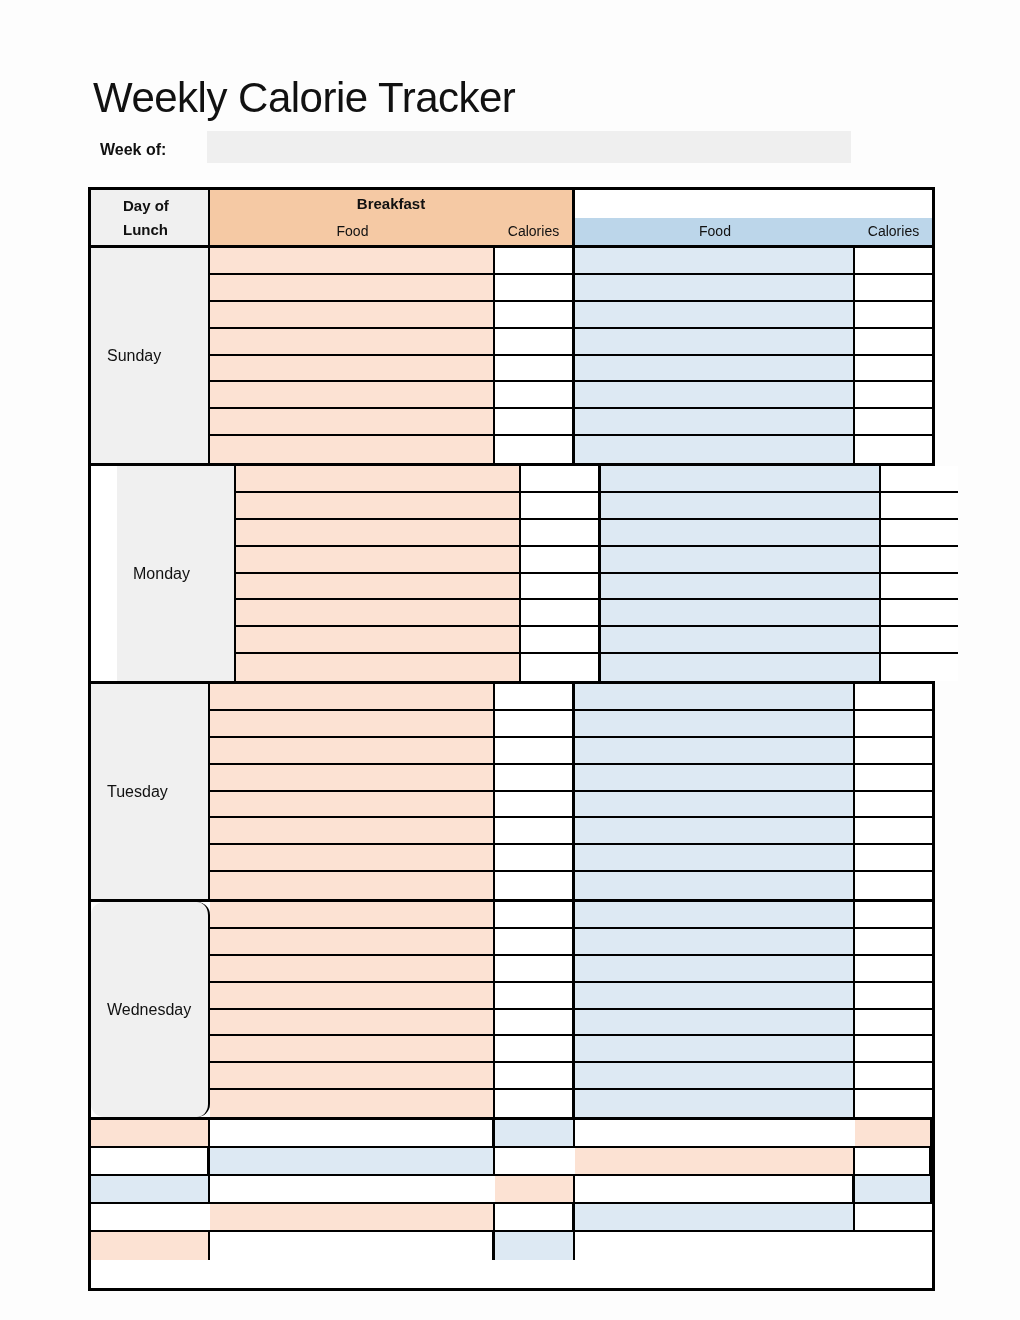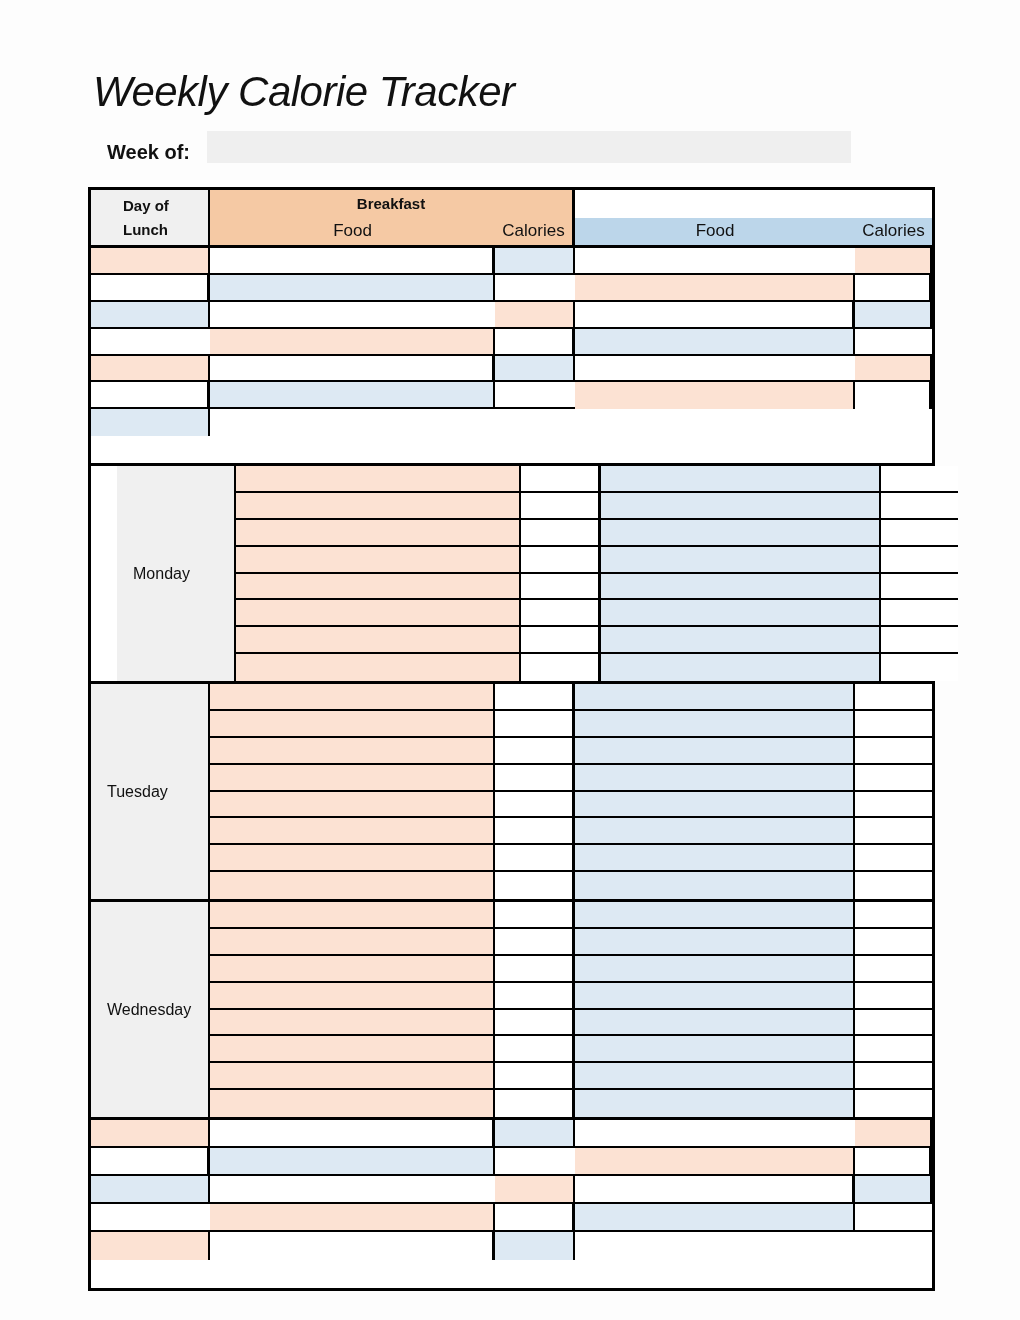--- a/index.html
+++ b/index.html
@@ -7,33 +7,32 @@
   body {
     position: relative;
     background: var(--page-bg, #fdfdfd);
     font-family: "Liberation Sans", sans-serif;
     color: var(--text, #111111);
     overflow: hidden;
   }
 
   .page-title {
     position: absolute;
-    left: 93px; top: 68px;
+    left: 93px; top: 74px;
     font-size: 42px;
     font-weight: 500;
     letter-spacing: -0.5px;
     color: var(--text);
     white-space: nowrap;
-    font-style: italic;
   }
 
   .week-of-label {
     position: absolute;
-    left: 107px; top: 141px;
-    font-size: 20px;
+    left: 100px; top: 141px;
+    font-size: 16px;
     font-weight: bold;
   }
   .week-of-field {
     position: absolute;
     left: 207px; top: 131px;
     width: 644px; height: 32px;
     background: var(--week-field-bg, #efefef);
     border: none;
     outline: none;
     font-family: "Liberation Sans", sans-serif;
@@ -67,21 +66,21 @@
     display: flex; flex-direction: column; justify-content: center;
     padding-left: 32px;
     font-size: 15px; font-weight: bold; line-height: 1.6;
   }
   .hdr-band {
     display: flex; align-items: center; justify-content: center;
     font-size: 15px; font-weight: bold;
   }
   .hdr-sub {
     display: flex; align-items: center; justify-content: center;
-    font-size: 17px; font-weight: normal;
+    font-size: 14px; font-weight: normal;
   }
   .bf-bg { background: var(--breakfast-header-bg, #f5c9a4); }
   .lu-bg { background: var(--lunch-header-bg, #bcd6ea); }
   .sect-divider { border-right: 3px solid var(--border); }
 
   
   .day-block {
     height: 218px;
     border-bottom: 3px solid var(--border);
   }
@@ -127,20 +126,23 @@
       </div>
 
     <div class="hdr-sub bf-bg" style="grid-column: 2; grid-row: 2;">Food</div>
     <div class="hdr-sub bf-bg sect-divider" style="grid-column: 3; grid-row: 2;">Calories</div>
     <div class="hdr-sub lu-bg" style="grid-column: 4; grid-row: 2;">Food</div>
     <div class="hdr-sub lu-bg" style="grid-column: 5; grid-row: 2;">Calories</div>
   </div>
 
   <div id="table-body">
       <div class="cols day-block" style="grid-template-rows: repeat(8, 1fr);">
+        <div class="day-cell" style="grid-row: 1 / span 8;">
+          <span>Sunday</span>
+        </div>
         <div class="entry-cell bf-food"></div>
         <div class="entry-cell bf-cal"></div>
         <div class="entry-cell lu-food"></div>
         <div class="entry-cell lu-cal"></div>
         <div class="entry-cell bf-food"></div>
         <div class="entry-cell bf-cal"></div>
         <div class="entry-cell lu-food"></div>
         <div class="entry-cell lu-cal"></div>
         <div class="entry-cell bf-food"></div>
         <div class="entry-cell bf-cal"></div>
@@ -235,21 +237,21 @@
         <div class="entry-cell bf-food"></div>
         <div class="entry-cell bf-cal"></div>
         <div class="entry-cell lu-food"></div>
         <div class="entry-cell lu-cal"></div>
         <div class="entry-cell bf-food row-last"></div>
         <div class="entry-cell bf-cal row-last"></div>
         <div class="entry-cell lu-food row-last"></div>
         <div class="entry-cell lu-cal row-last"></div>
       </div>
       <div class="cols day-block" style="grid-template-rows: repeat(8, 1fr);">
-        <div class="day-cell" style="grid-row: 1 / span 8;">
+        <div class="day-cell" style="grid-row: 1 / span 8; border-radius: 13px;">
           <span>Wednesday</span>
         </div>
         <div class="entry-cell bf-food"></div>
         <div class="entry-cell bf-cal"></div>
         <div class="entry-cell lu-food"></div>
         <div class="entry-cell lu-cal"></div>
         <div class="entry-cell bf-food"></div>
         <div class="entry-cell bf-cal"></div>
         <div class="entry-cell lu-food"></div>
         <div class="entry-cell lu-cal"></div>

